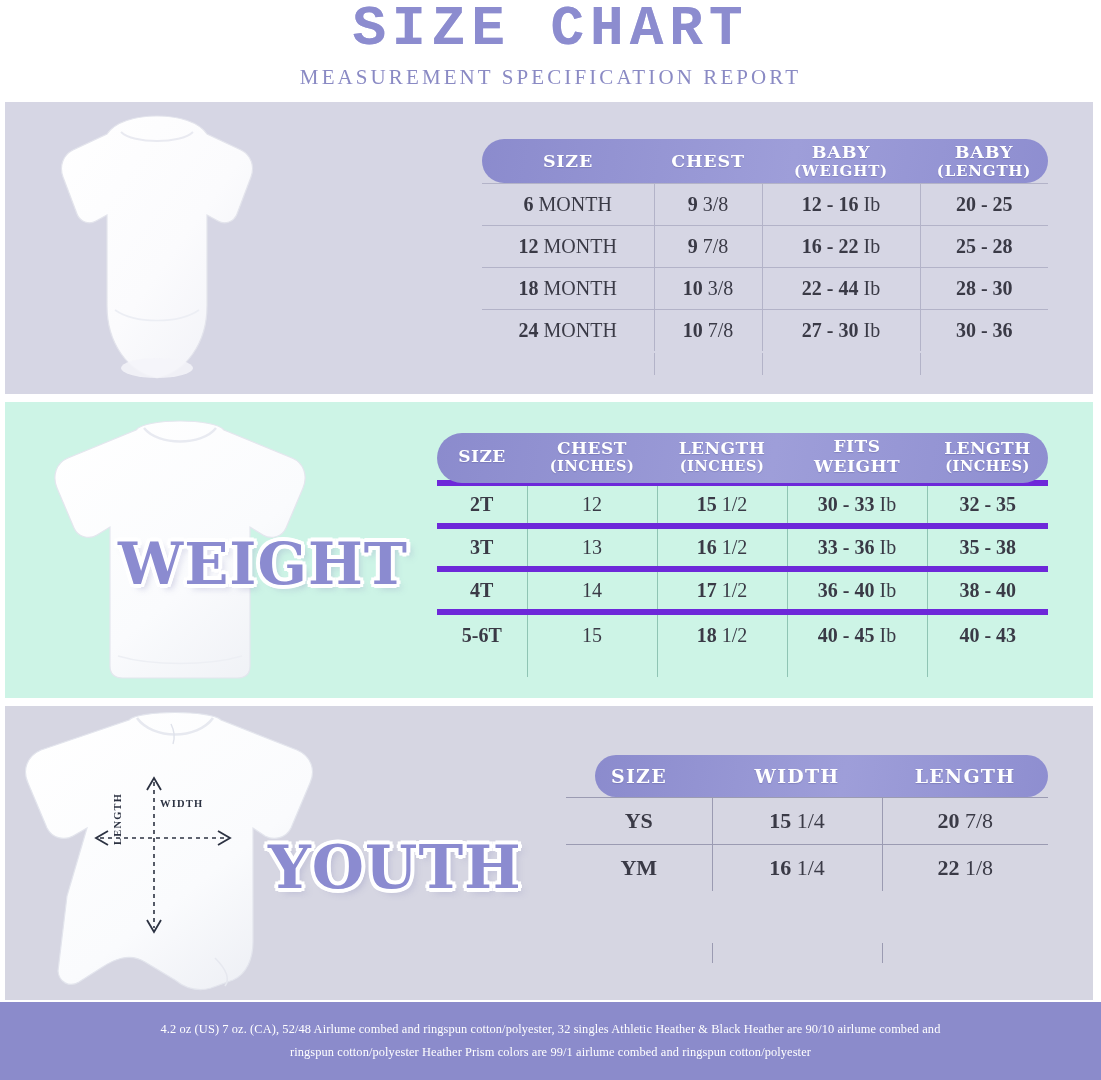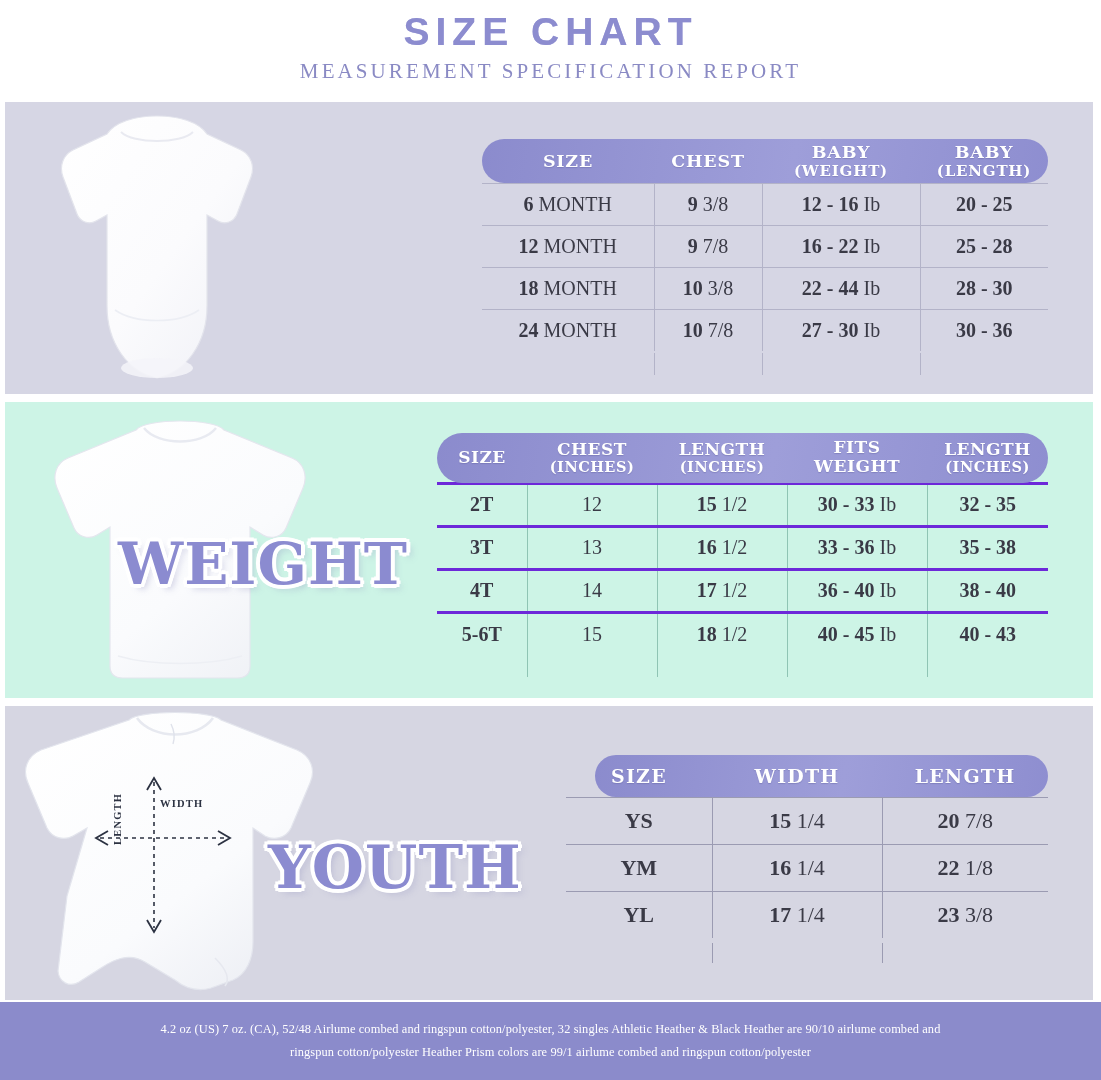--- a/index.html
+++ b/index.html
@@ -22,24 +22,23 @@
   
   .header {
     position: absolute;
     left: 0; top: 0;
     width: 1101px;
     height: 98px;
     background: #ffffff;
     text-align: center;
   }
   .title {
-    margin-top: 12px;
-    font-family: Liberation Sans, sans-serif;
+    font-family: Liberation Mono, monospace;
     font-weight: bold;
-    font-size: 39px;
+    font-size: 56px;
     letter-spacing: 6px;
     color: #8c8ccf;
     line-height: 1.05;
     text-shadow:
       0 0 0.5px #b9b9e2,
       1px 1px 0 rgba(255,255,255,0.55),
       -1px -1px 0 rgba(255,255,255,0.45);
     
     background-image:
       repeating-linear-gradient(112deg, rgba(255,255,255,0.55) 0 1px, rgba(255,255,255,0) 1px 4px),
@@ -153,21 +152,21 @@
 
   
   #tbl-toddler { left: 437px; top: 433px; width: 611px; }
   #toddler-band {
     left: 437px; top: 433px;
     width: 611px; height: 50px;
     border-radius: 25px 25px 25px 25px;
   }
   #tbl-toddler .hdr-row th { height: 50px; font-size: 17px; letter-spacing: 0.5px; line-height: 1.12; }
   #tbl-toddler td { height: 43px; font-size: 20px; }
-  #tbl-toddler tbody tr td { border-top: 3px solid #6d28d9; }
+  #tbl-toddler tbody tr td { border-top: 6px solid #6d28d9; }
   #tbl-toddler tbody tr td:nth-child(n+2) { border-left: 1px solid #8fc4b4; }
   #tbl-toddler .col-size { width: 90px; }
   #tbl-toddler .col-a    { width: 130px; }
   #tbl-toddler .col-b    { width: 130px; }
   #tbl-toddler .col-c    { width: 140px; }
   #tbl-toddler .col-d    { width: 121px; }
 
   
   #tbl-youth { left: 566px; top: 755px; width: 482px; }
   #youth-band {
@@ -447,25 +446,20 @@
       <tr>
         <td><span class="big">YS</span></td>
         <td><span class="big">15</span> <span class="small">1/4</span></td>
         <td><span class="big">20</span> <span class="small">7/8</span></td>
       </tr>
       <tr>
         <td><span class="big">YM</span></td>
         <td><span class="big">16</span> <span class="small">1/4</span></td>
         <td><span class="big">22</span> <span class="small">1/8</span></td>
       </tr>
-      <tr>
-        <td><span class="big">YL</span></td>
-        <td><span class="big">17</span> <span class="small">1/4</span></td>
-        <td><span class="big">23</span> <span class="small">3/8</span></td>
-      </tr>
     </tbody>
   </table>
   <div class="vline" style="left:712px; top:943px; height:20px; background:#9b9bb2;"></div>
   <div class="vline" style="left:882px; top:943px; height:20px; background:#9b9bb2;"></div>
 
   <div class="footer">
     <div>4.2 oz (US) 7 oz. (CA), 52/48 Airlume combed and ringspun cotton/polyester, 32 singles Athletic Heather &amp; Black Heather are 90/10 airlume combed and</div>
     <div>ringspun cotton/polyester Heather Prism colors are 99/1 airlume combed and ringspun cotton/polyester</div>
   </div>
 

